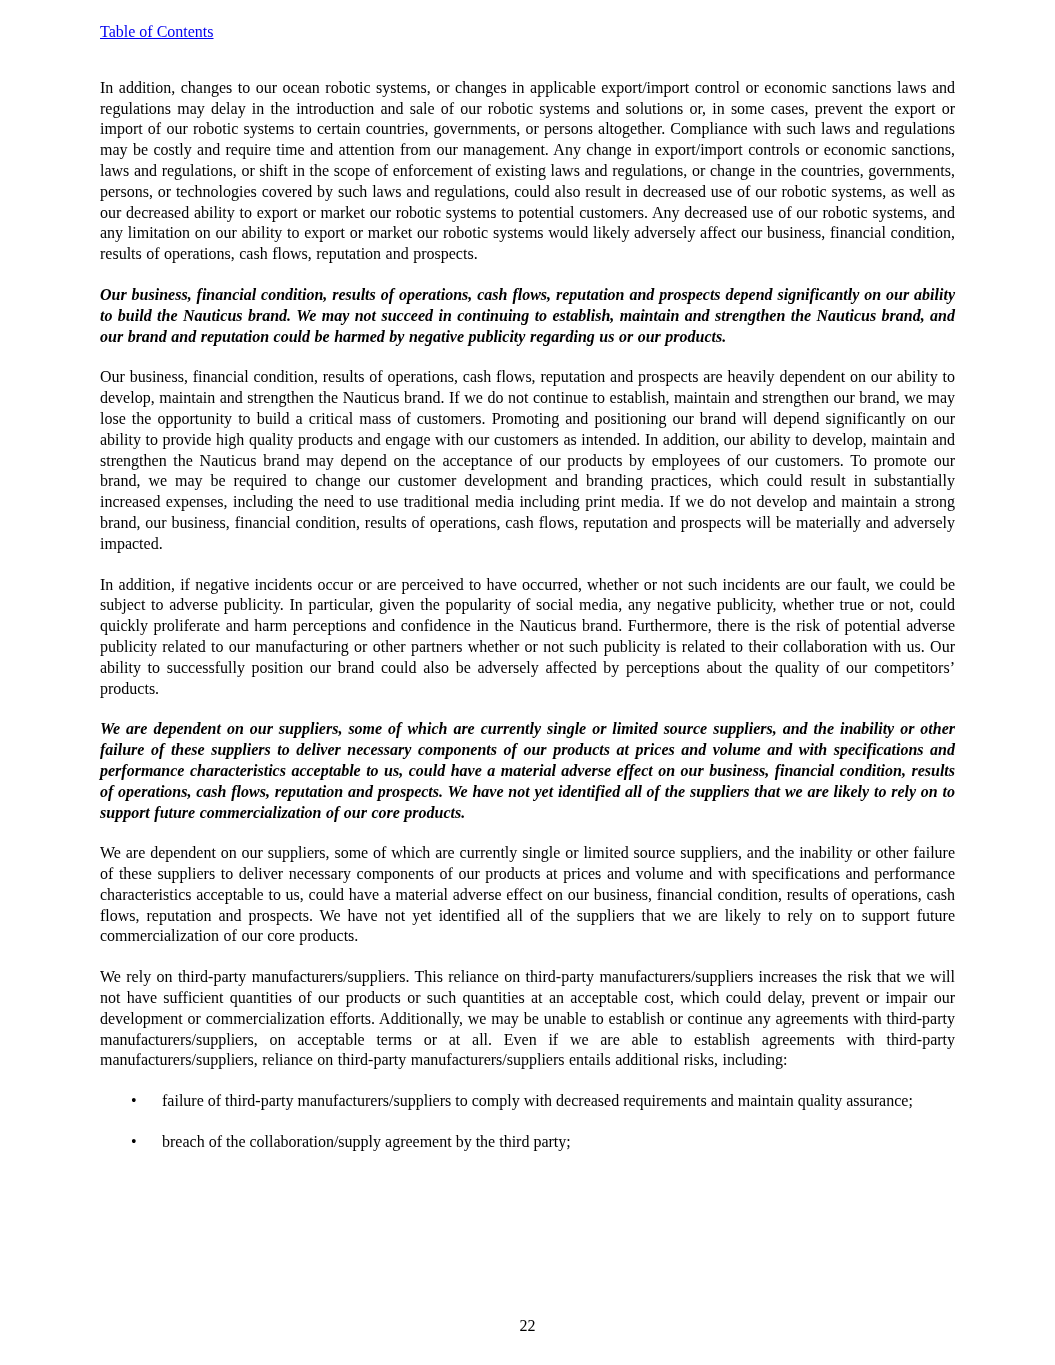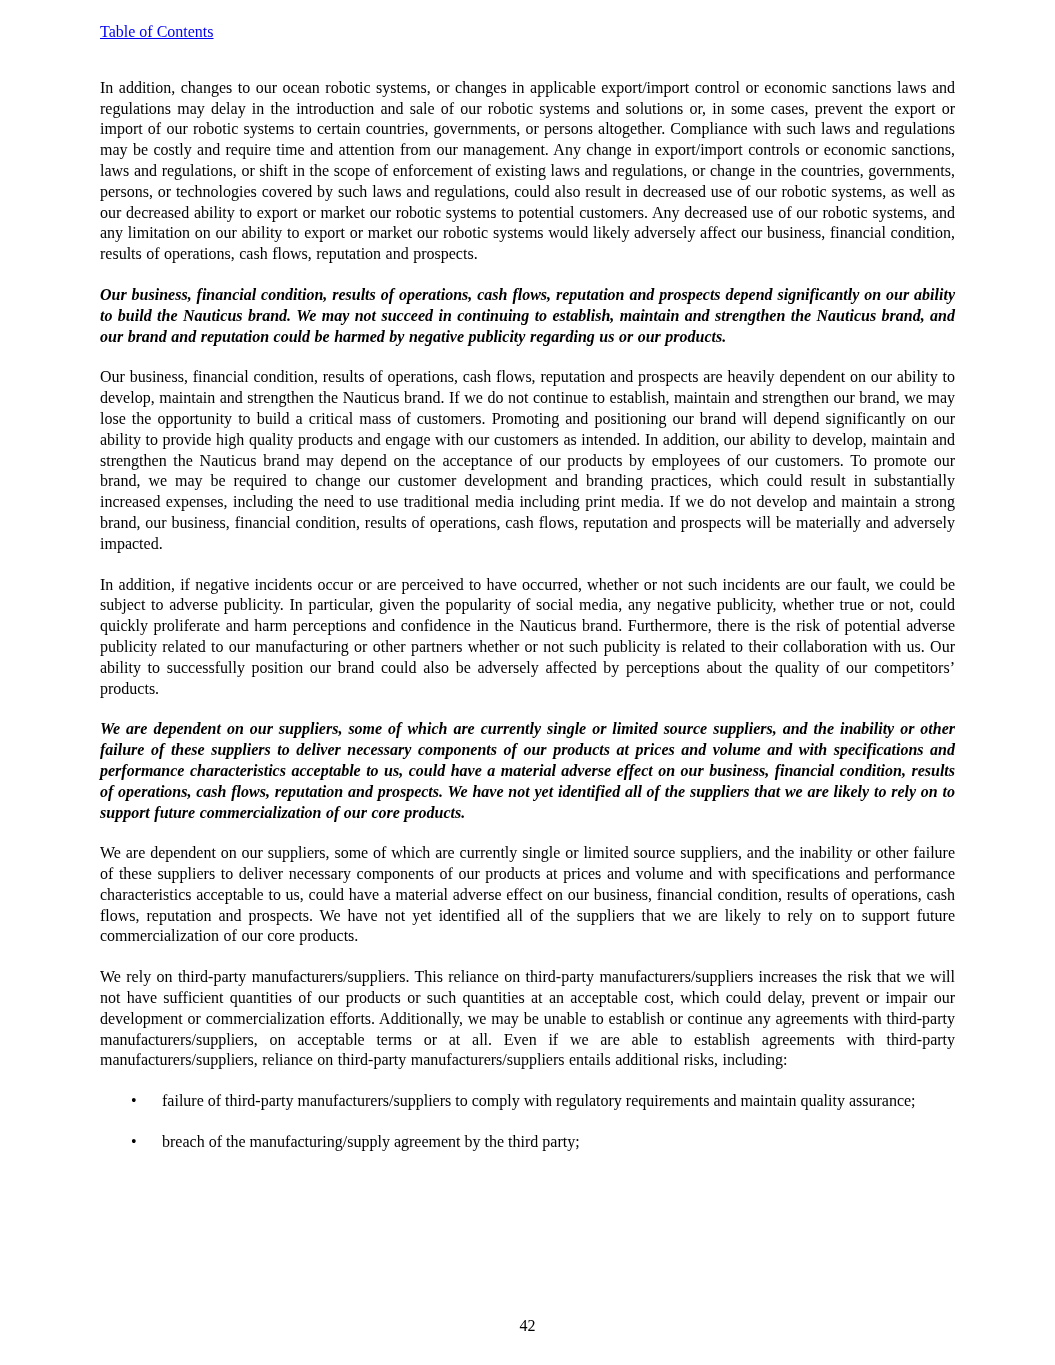--- a/index.html
+++ b/index.html
@@ -82,25 +82,25 @@
   <p class="para">In addition, if negative incidents occur or are perceived to have occurred, whether or not such incidents are our fault, we could be subject to adverse publicity. In particular, given the popularity of social media, any negative publicity, whether true or not, could quickly proliferate and harm perceptions and confidence in the Nauticus brand. Furthermore, there is the risk of potential adverse publicity related to our manufacturing or other partners whether or not such publicity is related to their collaboration with us. Our ability to successfully position our brand could also be adversely affected by perceptions about the quality of our competitors’ products.</p>
 
   <p class="para heading">We are dependent on our suppliers, some of which are currently single or limited source suppliers, and the inability or other failure of these suppliers to deliver necessary components of our products at prices and volume and with specifications and performance characteristics acceptable to us, could have a material adverse effect on our business, financial condition, results of operations, cash flows, reputation and prospects. We have not yet identified all of the suppliers that we are likely to rely on to support future commercialization of our core products.</p>
 
   <p class="para">We are dependent on our suppliers, some of which are currently single or limited source suppliers, and the inability or other failure of these suppliers to deliver necessary components of our products at prices and volume and with specifications and performance characteristics acceptable to us, could have a material adverse effect on our business, financial condition, results of operations, cash flows, reputation and prospects. We have not yet identified all of the suppliers that we are likely to rely on to support future commercialization of our core products.</p>
 
   <p class="para">We rely on third-party manufacturers/suppliers. This reliance on third-party manufacturers/suppliers increases the risk that we will not have sufficient quantities of our products or such quantities at an acceptable cost, which could delay, prevent or impair our development or commercialization efforts. Additionally, we may be unable to establish or continue any agreements with third-party manufacturers/suppliers, on acceptable terms or at all. Even if we are able to establish agreements with third-party manufacturers/suppliers, reliance on third-party manufacturers/suppliers entails additional risks, including:</p>
 
   <div class="bullet">
     <span class="bullet-marker">•</span>
-    <span class="bullet-text">failure of third-party manufacturers/suppliers to comply with regulatory requirements and maintain quality assurance;</span>
+    <span class="bullet-text">failure of third-party manufacturers/suppliers to comply with decreased requirements and maintain quality assurance;</span>
   </div>
 
   <div class="bullet">
     <span class="bullet-marker">•</span>
-    <span class="bullet-text">breach of the manufacturing/supply agreement by the third party;</span>
+    <span class="bullet-text">breach of the collaboration/supply agreement by the third party;</span>
   </div>
 
   <div class="footer">
-    <span>42</span>
+    <span>22</span>
   </div>
 
 </div>
 
 </body></html>

